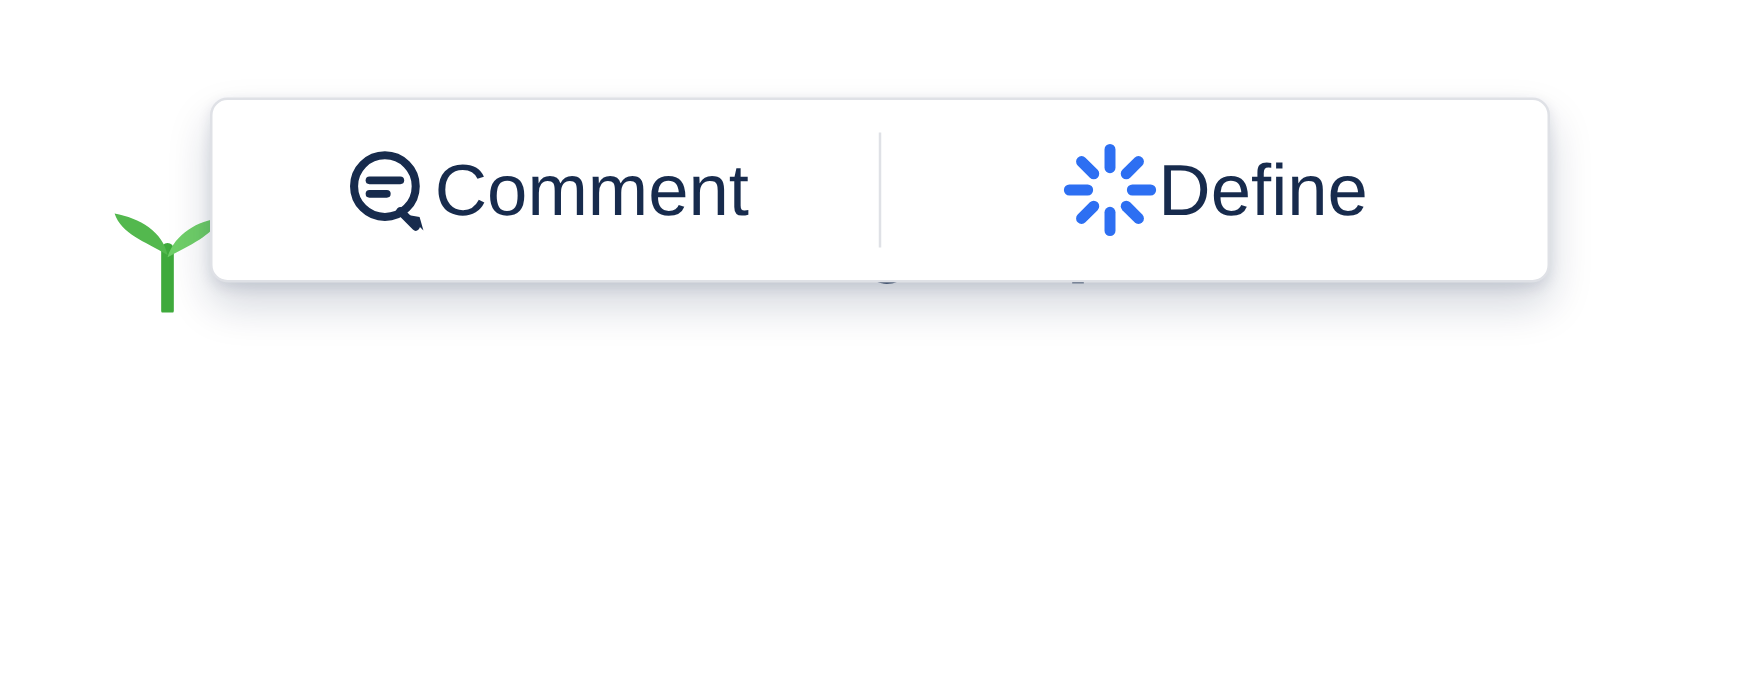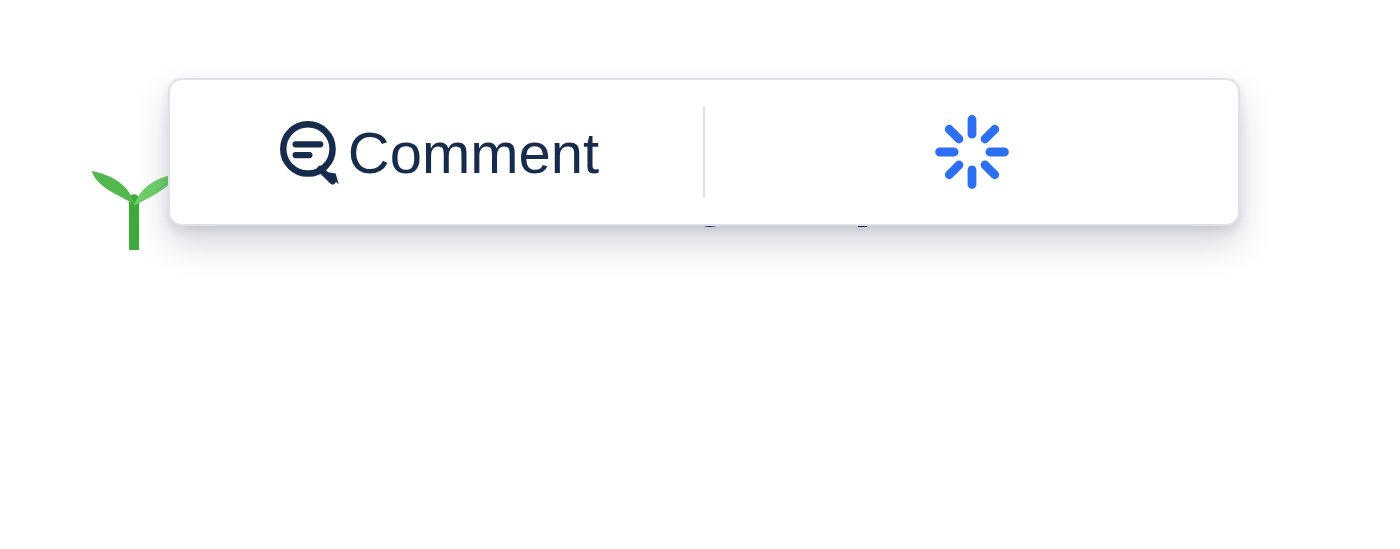--- a/index.html
+++ b/index.html
@@ -70,17 +70,18 @@
             <line x1="24" y1="35" x2="24" y2="44"></line>
             <line x1="4" y1="24" x2="13" y2="24"></line>
             <line x1="35" y1="24" x2="44" y2="24"></line>
             <line x1="10" y1="10" x2="16" y2="16"></line>
             <line x1="32" y1="32" x2="38" y2="38"></line>
             <line x1="38" y1="10" x2="32" y2="16"></line>
             <line x1="16" y1="32" x2="10" y2="38"></line>
           </g>
         </svg>
       </span>
+      <span>Define</span>
     </button>
   </div>
 
 
 </div>
 
 </body></html>

